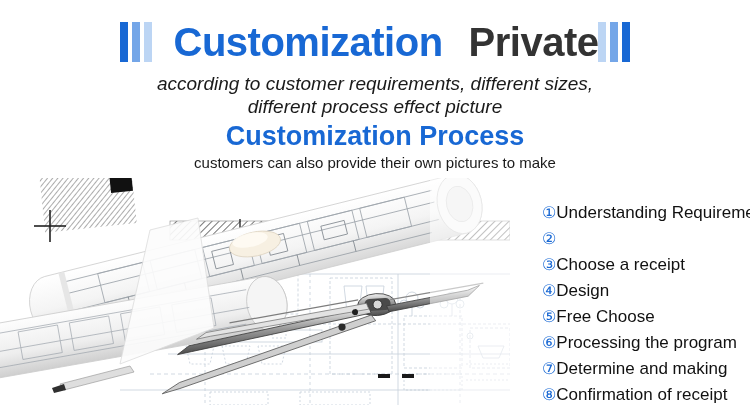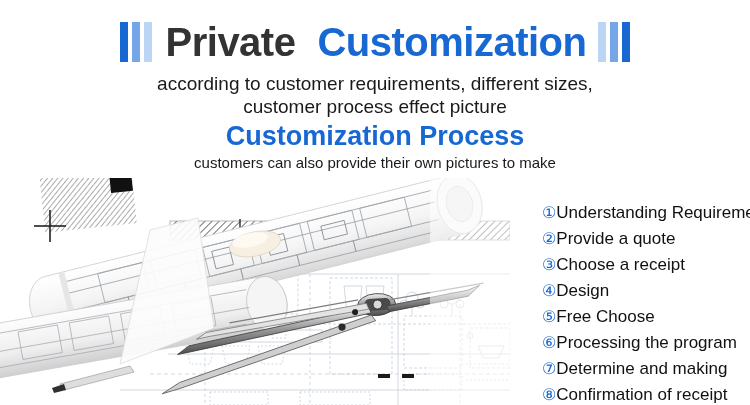--- a/index.html
+++ b/index.html
@@ -66,21 +66,21 @@
   #subtitle {
     position: absolute;
     left: 0;
     top: 72px;
     width: 750px;
     text-align: center;
     font-size: 19px;
     color: #1a1a1a;
     line-height: 23px;
   }
-  #subtitle .ln { display: block; }
+  #subtitle .ln { display: block; font-style: italic; }
 
   
   #section-heading {
     position: absolute;
     left: 0;
     top: 122px;
     width: 750px;
     text-align: center;
     font-size: 27px;
     font-weight: bold;
@@ -140,34 +140,34 @@
 <div id="banner">
 
   <div id="title-row">
 
     <span class="bar-group">
       <span class="bar b1"></span>
       <span class="bar b2"></span>
       <span class="bar b3"></span>
     </span>
 
+    <span id="title-customization">Customization</span>
+
     <span id="title-private">Private</span>
-
-    <span id="title-customization">Customization</span>
 
     <span class="bar-group">
       <span class="bar b3"></span>
       <span class="bar b2"></span>
       <span class="bar b1"></span>
     </span>
   </div>
 
   <div id="subtitle">
     <span class="ln">according to customer requirements, different sizes,</span>
-    <span class="ln">customer process effect picture</span>
+    <span class="ln">different process effect picture</span>
   </div>
 
   <div id="section-heading">Customization Process</div>
 
   <div id="section-note">customers can also provide their own pictures to make</div>
 
   <div id="artwork">
     <svg width="510" height="227" viewBox="0 0 510 227">
       <defs>
         <pattern id="hatch" width="5" height="5" patternUnits="userSpaceOnUse" patternTransform="rotate(45)">
@@ -355,21 +355,20 @@
 
   <ol id="steps">
 
     <li class="step">
       <span class="step-num">①</span>
       <span class="step-label">Understanding Requirements</span>
     </li>
 
     <li class="step">
       <span class="step-num">②</span>
-      <span class="step-label">Provide a quote</span>
     </li>
 
     <li class="step">
       <span class="step-num">③</span>
       <span class="step-label">Choose a receipt</span>
     </li>
 
     <li class="step">
       <span class="step-num">④</span>
       <span class="step-label">Design</span>

